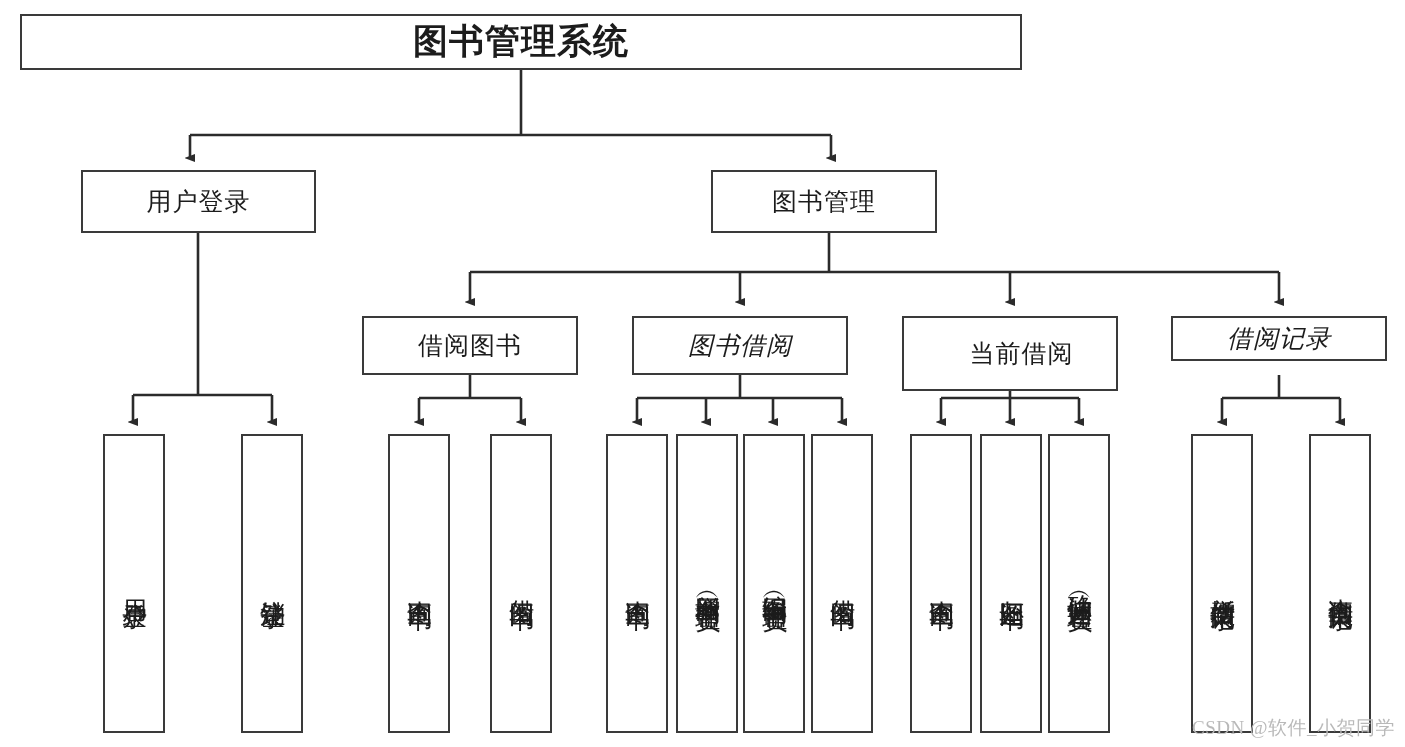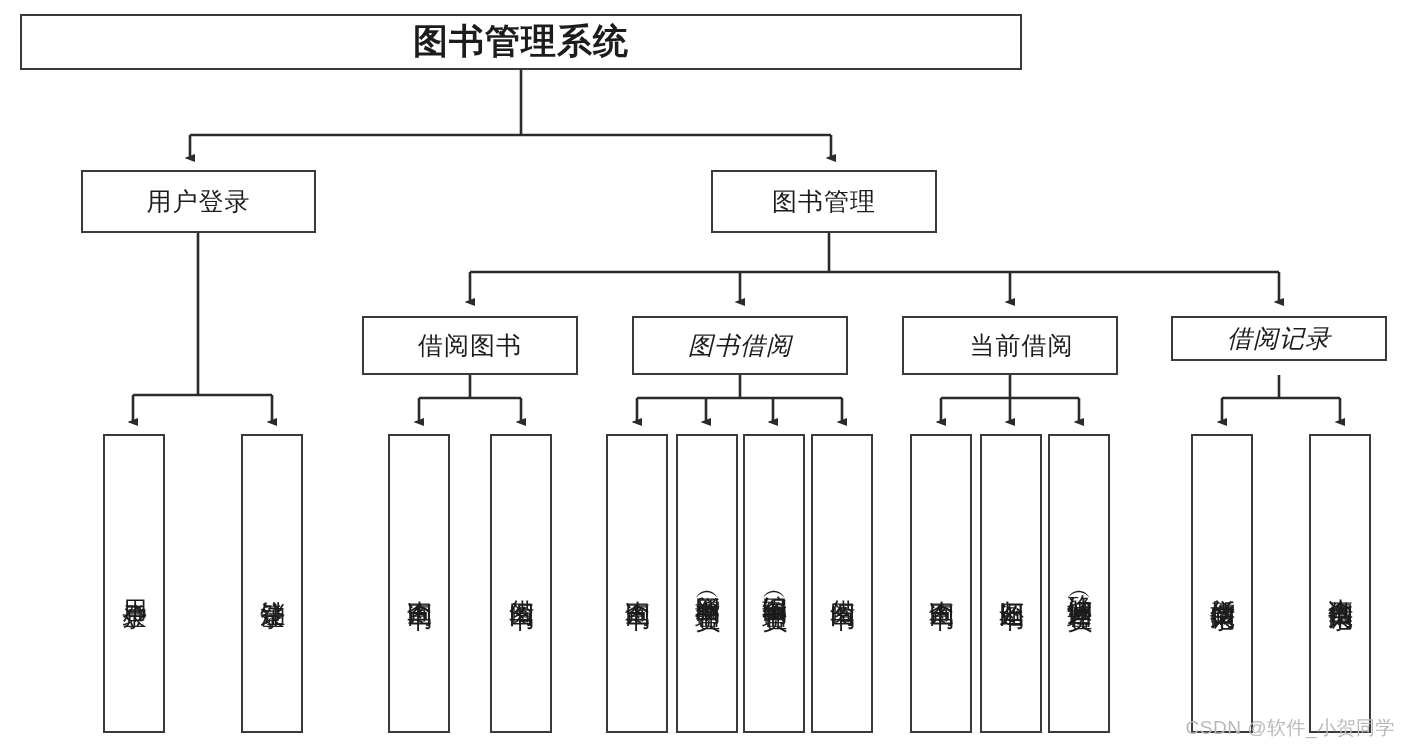--- a/index.html
+++ b/index.html
@@ -64,21 +64,21 @@
   }
   .watermark {
     position: absolute;
     right: 10px;
     bottom: 6px;
     font-size: 19px;
     color: #b9b9b9;
     letter-spacing: 0.5px;
     z-index: 5;
     white-space: nowrap;
-    font-family: Liberation Sans, sans-serif;
+    font-family: Liberation Serif, serif;
   }
 </style>
 </head>
 <body>
 
 <div id="stage">
 
   <svg id="edges" viewBox="0 0 1405 747">
     <defs>
       <marker id="arrow" markerWidth="10" markerHeight="10" refX="5" refY="5" orient="auto" markerUnits="userSpaceOnUse">
@@ -139,21 +139,21 @@
   <div class="node horiz" style="left:711px; top:170px; width:226px; height:63px;">
     <span class="label">图书管理</span>
   </div>
 
   <div class="node horiz" style="left:362px; top:316px; width:216px; height:59px;">
     <span class="label">借阅图书</span>
   </div>
   <div class="node horiz" style="left:632px; top:316px; width:216px; height:59px;font-style:italic;">
     <span class="label">图书借阅</span>
   </div>
-  <div class="node horiz" style="left:902px; top:316px; width:216px; height:59px;padding-left:23px;">
+  <div class="node horiz" style="left:902px; top:316px; width:216px; height:75px;padding-left:23px;">
     <span class="label">当前借阅</span>
   </div>
   <div class="node horiz" style="left:1171px; top:316px; width:216px; height:45px;font-style:italic;">
     <span class="label">借阅记录</span>
   </div>
 
   <div class="node vert" style="left:103px; top:434px; width:62px; height:299px;">
     <span class="label">用户登录</span>
   </div>
   <div class="node vert" style="left:241px; top:434px; width:62px; height:299px;">

